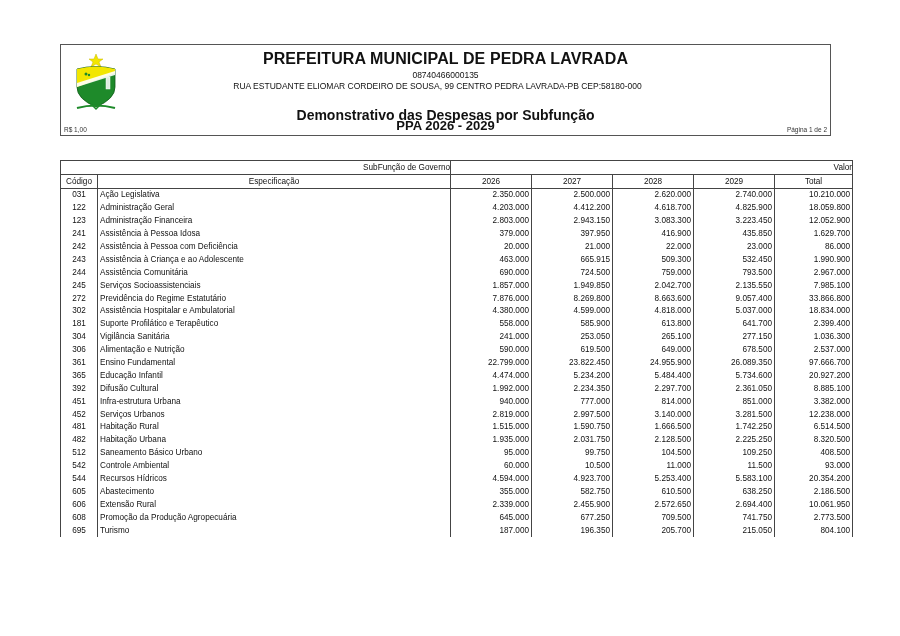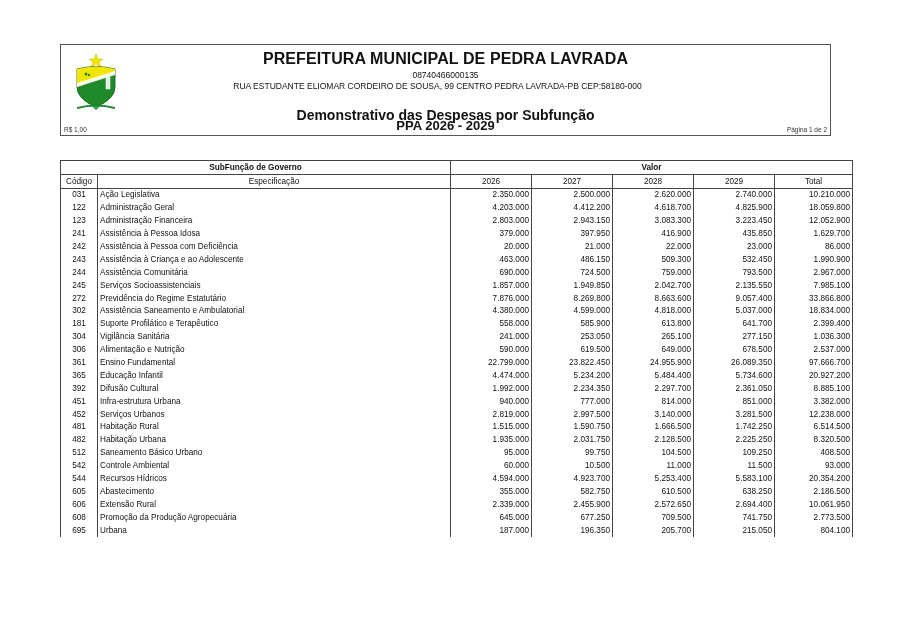--- a/index.html
+++ b/index.html
@@ -18,21 +18,21 @@
   .report-title { position: absolute; left: 0; right: 0; top: 62px; text-align: center; font-size: 14px; font-weight: bold; }
   .report-period { position: absolute; left: 0; right: 0; top: 73px; text-align: center; font-size: 13px; font-weight: bold; }
 
   table.data { position: absolute; left: 60px; top: 160px; width: 793px; border-collapse: collapse;
                font-size: 8.2px; table-layout: fixed; }
   table.data col.c-code { width: 37px; }
   table.data col.c-spec { width: 353px; }
   table.data col.c-num { width: 81px; }
   table.data col.c-total { width: 78px; }
   table.data th { font-weight: normal; border: 1px solid #444; height: 13px; padding: 0; }
-  table.data th.group { font-weight: bold; }
+  table.data th.group { font-weight: normal; text-align: right; }
   table.data td { height: 12.9px; padding: 0 2px; border-left: 1px solid #444; border-right: 1px solid #444;
                   white-space: nowrap; overflow: hidden; line-height: 12px; }
   td.code { text-align: center; }
   td.spec { text-align: left; padding-left: 4px; }
   td.num { text-align: right; padding-right: 2px; }
 </style>
 </head>
 <body>
 
 <div class="header-box">
@@ -124,21 +124,21 @@
         <td class="num">20.000</td>
         <td class="num">21.000</td>
         <td class="num">22.000</td>
         <td class="num">23.000</td>
         <td class="num">86.000</td>
       </tr>
       <tr>
         <td class="code">243</td>
         <td class="spec">Assistência à Criança e ao Adolescente</td>
         <td class="num">463.000</td>
-        <td class="num">486.150</td>
+        <td class="num">665.915</td>
         <td class="num">509.300</td>
         <td class="num">532.450</td>
         <td class="num">1.990.900</td>
       </tr>
       <tr>
         <td class="code">244</td>
         <td class="spec">Assistência Comunitária</td>
         <td class="num">690.000</td>
         <td class="num">724.500</td>
         <td class="num">759.000</td>
@@ -158,21 +158,21 @@
         <td class="code">272</td>
         <td class="spec">Previdência do Regime Estatutário</td>
         <td class="num">7.876.000</td>
         <td class="num">8.269.800</td>
         <td class="num">8.663.600</td>
         <td class="num">9.057.400</td>
         <td class="num">33.866.800</td>
       </tr>
       <tr>
         <td class="code">302</td>
-        <td class="spec">Assistência Saneamento e Ambulatorial</td>
+        <td class="spec">Assistência Hospitalar e Ambulatorial</td>
         <td class="num">4.380.000</td>
         <td class="num">4.599.000</td>
         <td class="num">4.818.000</td>
         <td class="num">5.037.000</td>
         <td class="num">18.834.000</td>
       </tr>
       <tr>
         <td class="code">181</td>
         <td class="spec">Suporte Profilático e Terapêutico</td>
         <td class="num">558.000</td>
@@ -311,21 +311,21 @@
         <td class="code">608</td>
         <td class="spec">Promoção da Produção Agropecuária</td>
         <td class="num">645.000</td>
         <td class="num">677.250</td>
         <td class="num">709.500</td>
         <td class="num">741.750</td>
         <td class="num">2.773.500</td>
       </tr>
       <tr>
         <td class="code">695</td>
-        <td class="spec">Urbana</td>
+        <td class="spec">Turismo</td>
         <td class="num">187.000</td>
         <td class="num">196.350</td>
         <td class="num">205.700</td>
         <td class="num">215.050</td>
         <td class="num">804.100</td>
       </tr>
     </tbody>
 </table>
 
 </body></html>

